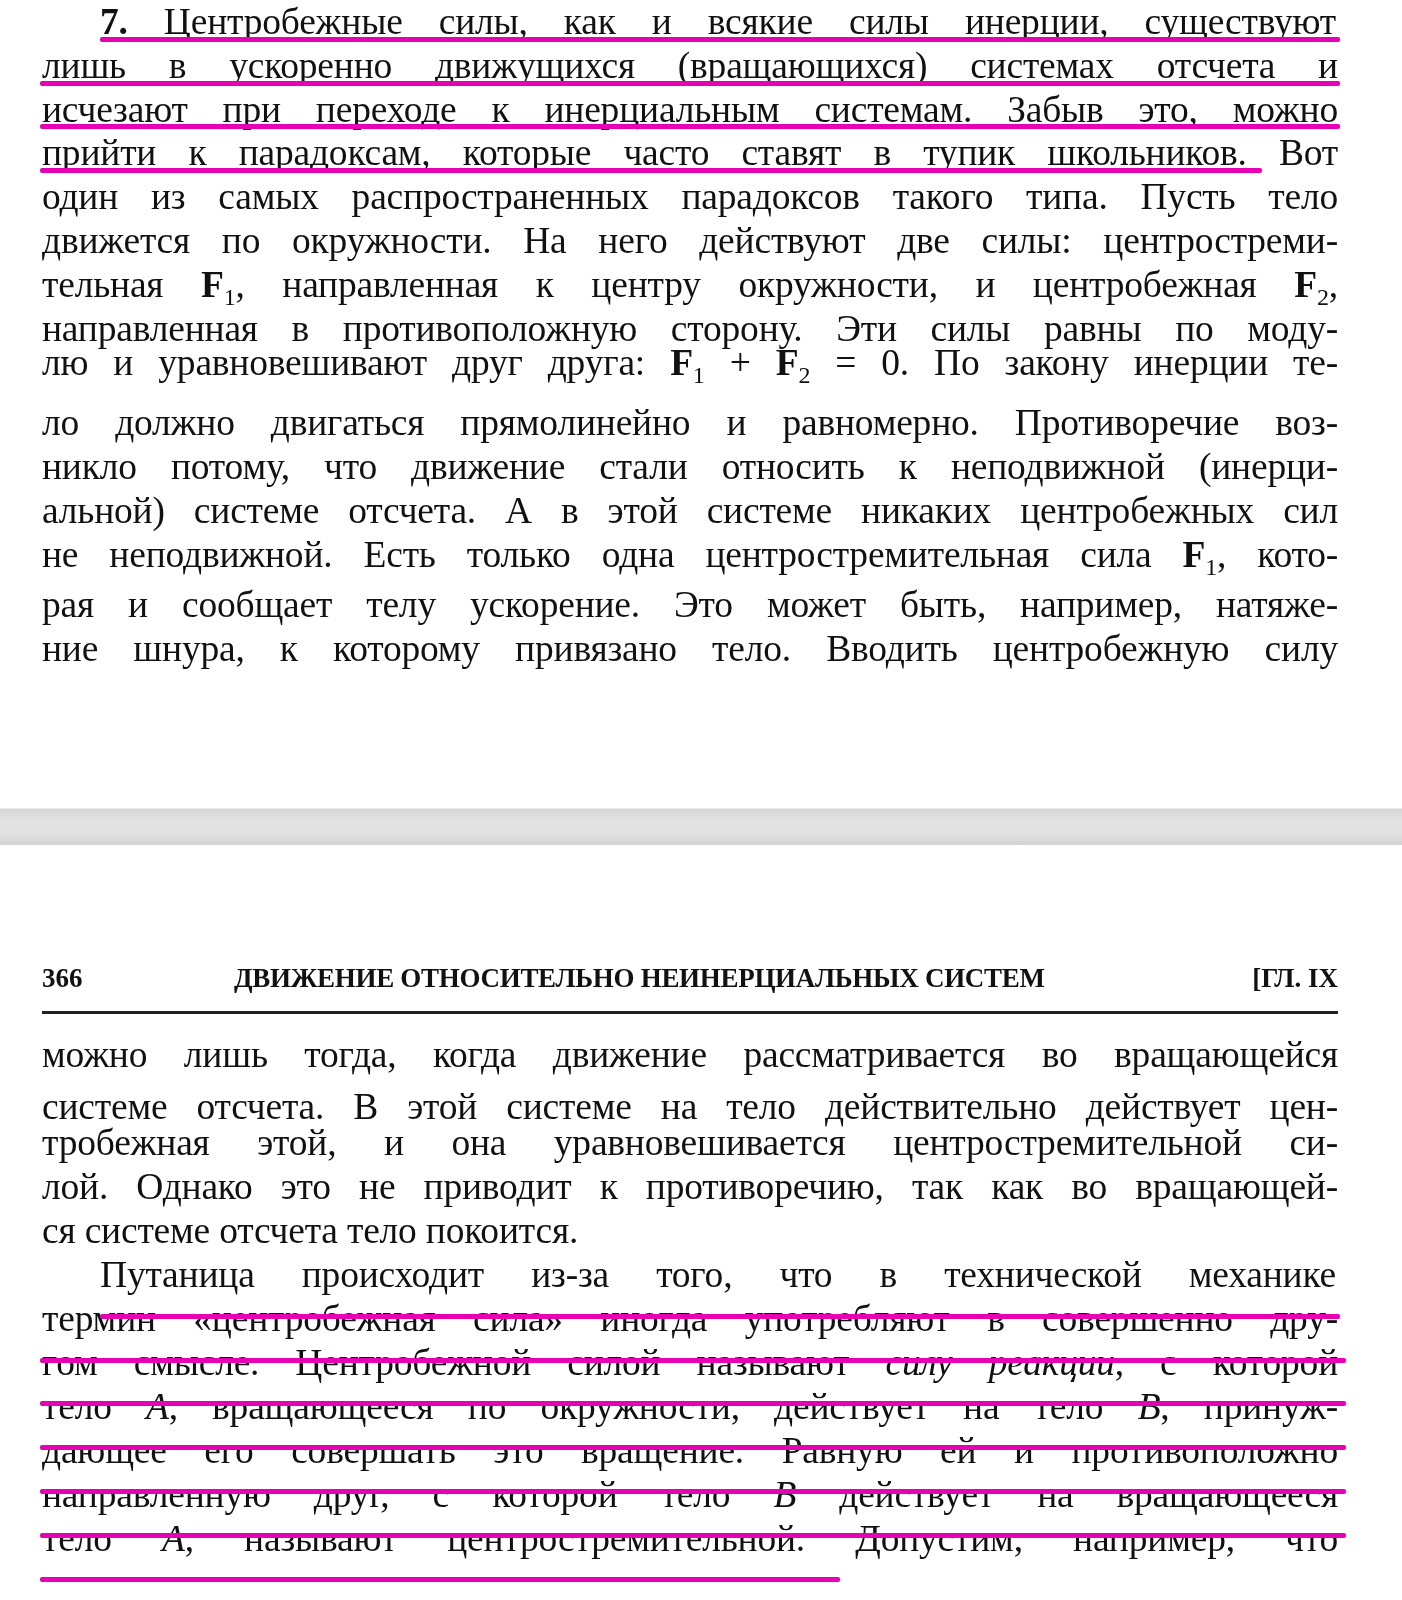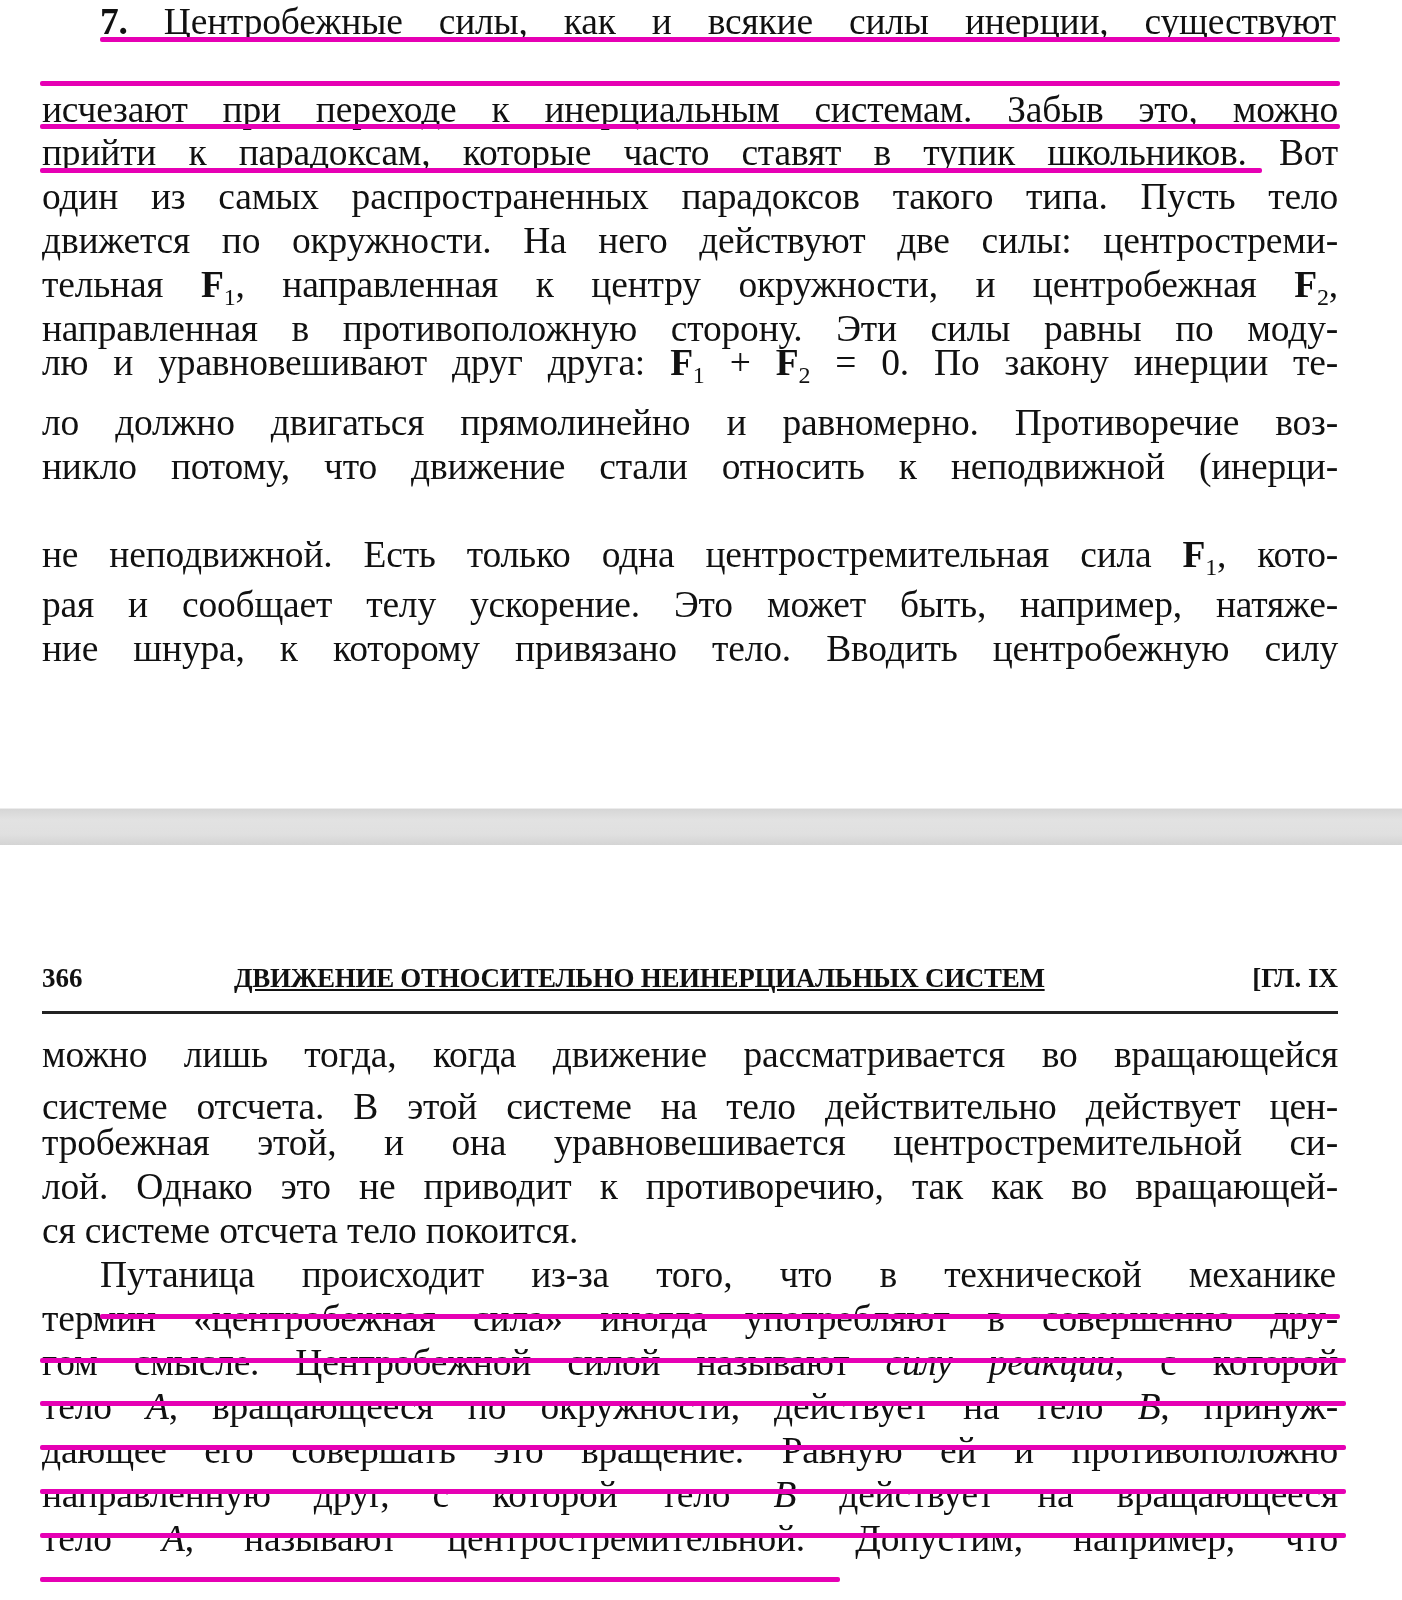--- a/index.html
+++ b/index.html
@@ -17,38 +17,40 @@
           transform-origin: left center; letter-spacing: -0.2px; }
   .line.last { text-align-last: left; }
   .line.indent { left: 100px; width: 1236px; }
   .b { font-weight: bold; }
   .i { font-style: italic; }
   sub { font-size: 24px; line-height: 0; vertical-align: -8px; font-weight: normal; }
   .ul { position: absolute; height: 5px; background: #e600b4; border-radius: 2px; }
   .running-head { position: absolute; top: 113px; left: 42px; width: 1296px; height: 40px;
                   font-size: 27px; font-weight: bold; line-height: 40px; }
   .running-head .num { position: absolute; left: 0; }
-  .running-head .title { position: absolute; left: 192px; letter-spacing: -0.3px; text-decoration: underline; }
+  .running-head .title { position: absolute; left: 192px; letter-spacing: -0.3px; }
   .running-head .chap { position: absolute; right: 0; }
   .head-rule { position: absolute; top: 166px; left: 42px; width: 1296px; height: 3px; background: #222; }
 </style>
 </head>
 <body>
 
 <div id="page1" class="page">
   <div class="line indent" style="top:0px"><span class="b">7.</span> <span>Центробежные силы, как и всякие силы инерции, существуют</span></div>
+  <div class="line" style="top:44px">лишь в ускоренно движущихся (вращающихся) системах отсчета и</div>
   <div class="line" style="top:88px">исчезают при переходе к инерциальным системам. Забыв это, можно</div>
   <div class="line" style="top:131px">прийти к парадоксам, которые часто ставят в тупик школьников. Вот</div>
   <div class="line" style="top:175px">один из самых распространенных парадоксов такого типа. Пусть тело</div>
   <div class="line" style="top:219px">движется по окружности. На него действуют две силы: центростреми-</div>
   <div class="line" style="top:263px"><span>тельная </span><span class="b"><span>F</span><sub>1</sub></span><span>, направленная к центру окружности, и центробежная </span><span class="b"><span>F</span><sub>2</sub></span><span>,</span></div>
   <div class="line" style="top:307px">направленная в противоположную сторону. Эти силы равны по моду-</div>
   <div class="line" style="top:341px"><span>лю и уравновешивают друг друга: </span><span class="b"><span>F</span><sub>1</sub><span style="font-weight:normal"> + </span><span>F</span><sub>2</sub><span style="font-weight:normal"> = 0</span></span><span>. По закону инерции те-</span></div>
   <div class="line" style="top:401px">ло должно двигаться прямолинейно и равномерно. Противоречие воз-</div>
   <div class="line" style="top:445px">никло потому, что движение стали относить к неподвижной (инерци-</div>
+  <div class="line" style="top:489px">альной) системе отсчета. А в этой системе никаких центробежных сил</div>
   <div class="line" style="top:533px"><span>не неподвижной. Есть только одна центростремительная сила </span><span class="b"><span>F</span><sub>1</sub></span><span>, кото-</span></div>
   <div class="line" style="top:583px">рая и сообщает телу ускорение. Это может быть, например, натяже-</div>
   <div class="line" style="top:627px">ние шнура, к которому привязано тело. Вводить центробежную силу</div>
 
   <div class="ul" style="left:100px;top:37px;width:1240px"></div>
   <div class="ul" style="left:40px;top:81px;width:1300px"></div>
   <div class="ul" style="left:40px;top:124px;width:1300px"></div>
   <div class="ul" style="left:40px;top:168px;width:1222px"></div>
 </div>
 

